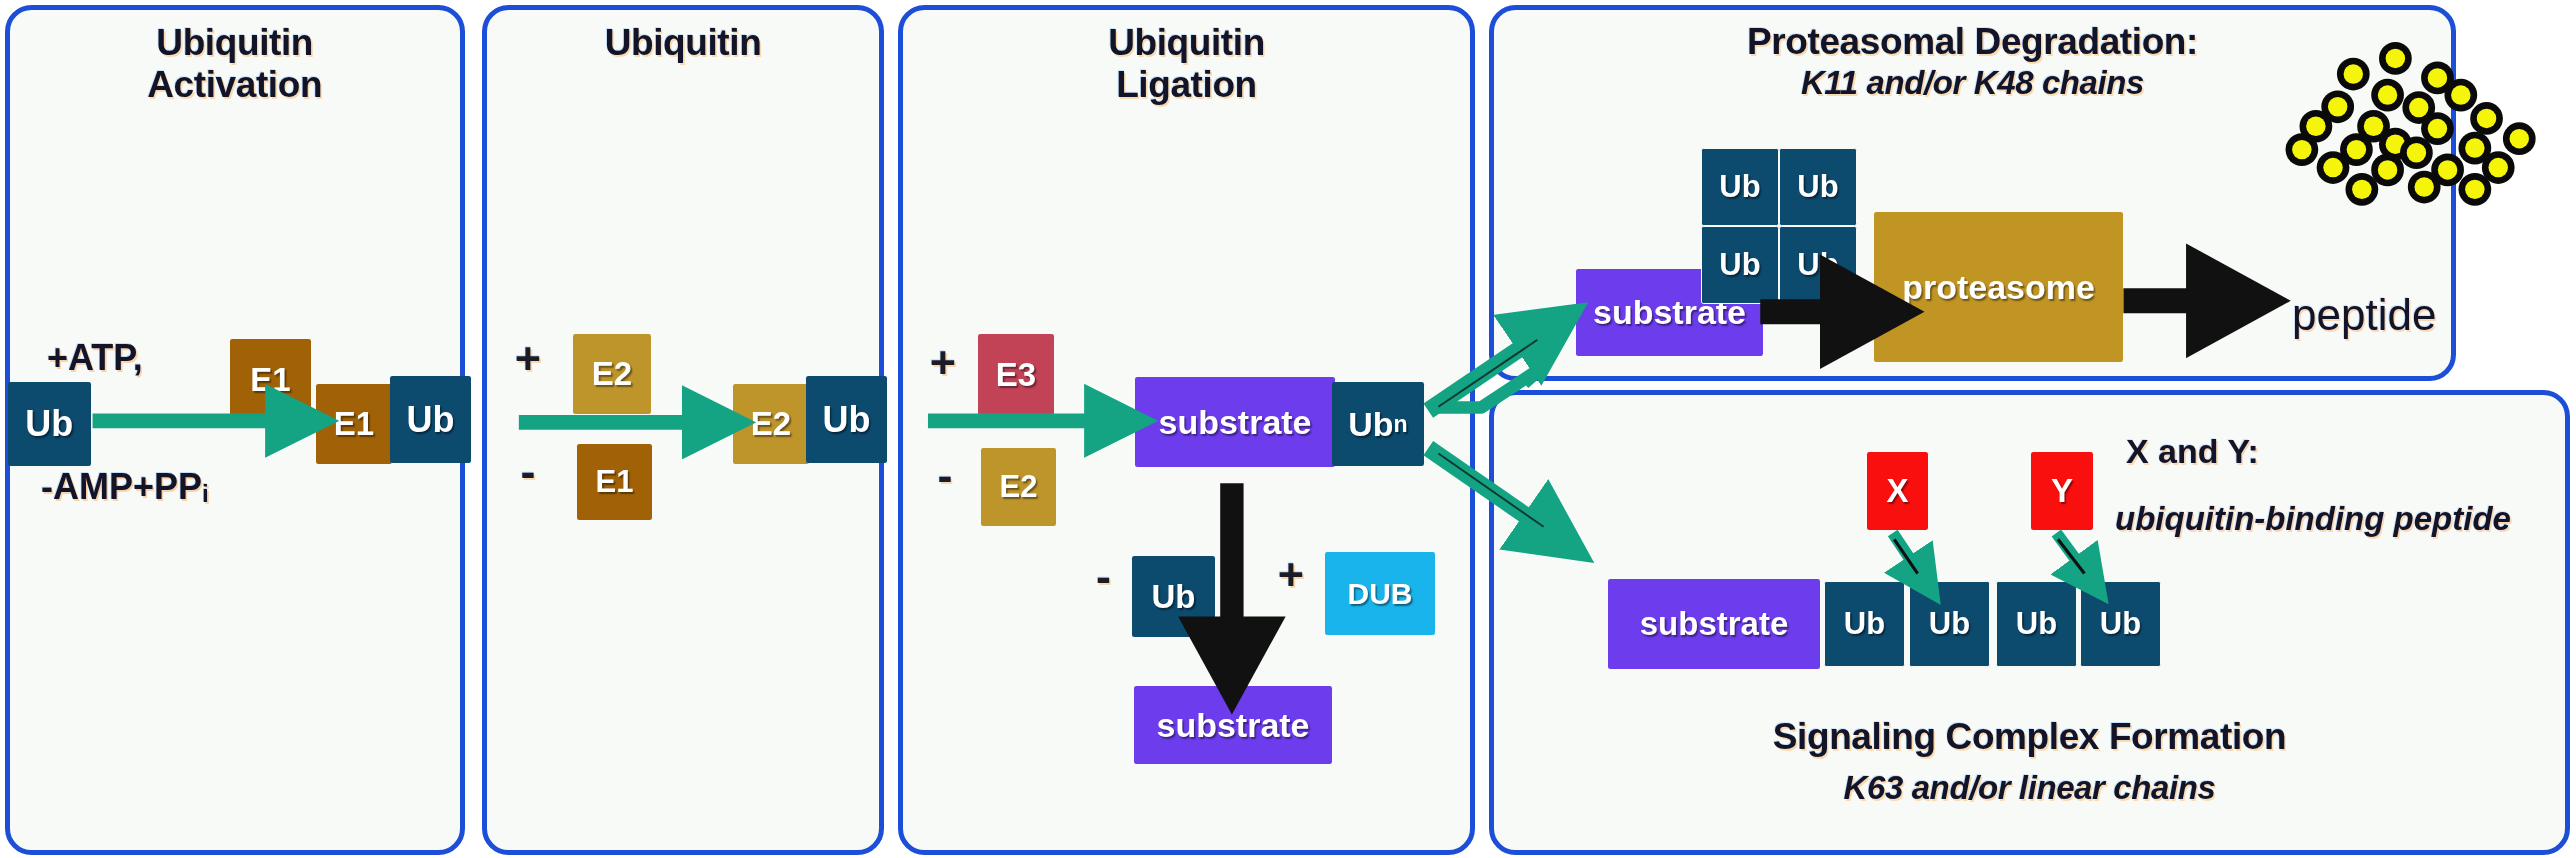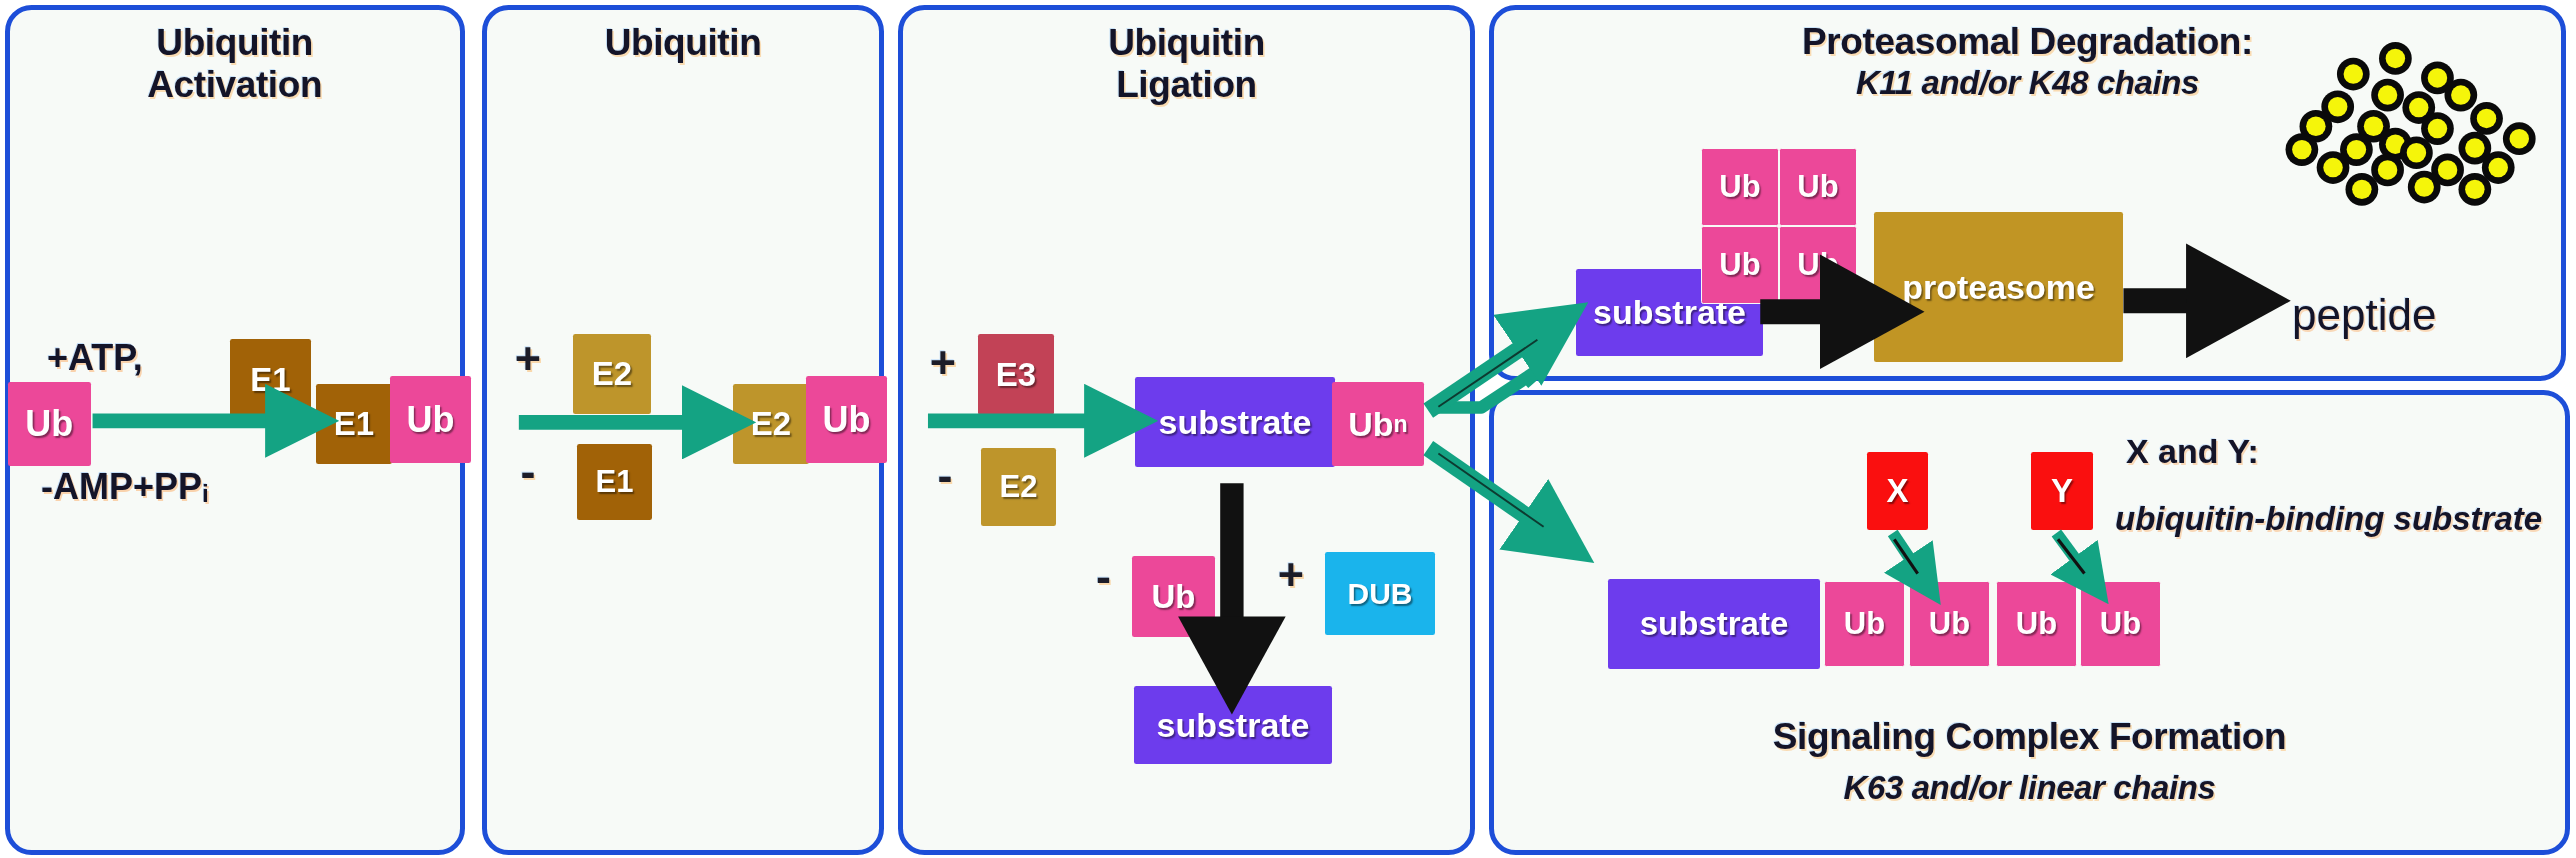--- a/index.html
+++ b/index.html
@@ -22,21 +22,21 @@
   .ttl-main{font-size:37px;line-height:41px;}
   .ttl-sub{font-size:33px;line-height:39px;font-style:italic;font-weight:bold;}
 
   
   .box{
     position:absolute;display:flex;align-items:center;justify-content:center;
     font-weight:bold;color:#ffffff;box-sizing:border-box;
     text-shadow:1.6px 1.6px 1.6px rgba(0,0,0,.45);
     border-radius:2.3px;
   }
-  .c-ub      {background:#ec4899;}
+  .c-ub      {background:#0c4a6e;}
   .c-subs    {background:#6d3ced;}
   .c-e1      {background:#a16207;}
   .c-e2      {background:#be952b;}
   .c-e3      {background:#c24256;}
   .c-dub     {background:#1ab4ec;}
   .c-xy      {background:#fa0f0f;}
   .c-protea  {background:#c19524;}
 
   .plusminus{
     position:absolute;font-weight:bold;color:#1c1c28;
@@ -109,39 +109,39 @@
       <span class="sub">n</span>
   </div>
 
   <div class="plusminus" style="left:1088px;top:557px;width:31px;height:39px;font-size:45px;">-</div>
   <div class="box c-ub" style="left:1132px;top:556px;width:83px;height:81px;font-size:33px;">Ub</div>
   <div class="plusminus" style="left:1274px;top:555px;width:34px;height:39px;font-size:45px;">+</div>
   <div class="box c-dub" style="left:1325px;top:552px;width:110px;height:83px;font-size:30px;">DUB</div>
 
   <div class="box c-subs" style="left:1134px;top:686px;width:198px;height:78px;font-size:34px;">substrate</div>
 
-  <div class="panel" style="left:1489px;top:4.7px;width:1077px;height:376px;">
+  <div class="panel" style="left:1489px;top:4.7px;width:967px;height:376px;">
     <div class="ttl ttl-main" style="top:11px;">Proteasomal Degradation:</div>
     <div class="ttl ttl-sub" style="top:53px;">K11 and/or K48 chains</div>
   </div>
 
   <div class="box c-subs" style="left:1576px;top:269px;width:187px;height:87px;font-size:34px;">substrate</div>
 
   <div class="box c-ub" style="left:1701px;top:148px;width:78px;height:78px;font-size:31px;border:1.6px solid #f7faf7;">Ub</div>
   <div class="box c-ub" style="left:1779px;top:148px;width:78px;height:78px;font-size:31px;border:1.6px solid #f7faf7;">Ub</div>
   <div class="box c-ub" style="left:1701px;top:226px;width:78px;height:78px;font-size:31px;border:1.6px solid #f7faf7;">Ub</div>
   <div class="box c-ub" style="left:1779px;top:226px;width:78px;height:78px;font-size:31px;border:1.6px solid #f7faf7;">Ub</div>
 
   <div class="box c-protea" style="left:1874px;top:212px;width:249px;height:150px;font-size:34px;">proteasome</div>
 
   <div class="plainlabel" style="left:2292px;top:290px;font-size:44px;font-weight:normal;">peptide</div>
 
   <div class="panel" style="left:1489px;top:390px;width:1081px;height:465px;">
     <div class="plainlabel" style="left:632px;top:37px;font-size:34px;">X and Y:</div>
-    <div class="plainlabel" style="left:621px;top:105px;font-size:33px;font-style:italic;">ubiquitin-binding substrate</div>
+    <div class="plainlabel" style="left:621px;top:105px;font-size:33px;font-style:italic;">ubiquitin-binding peptide</div>
     <div class="ttl ttl-main" style="top:321px;">Signaling Complex Formation</div>
     <div class="ttl ttl-sub" style="top:373px;">K63 and/or linear chains</div>
   </div>
 
   <div class="box c-xy" style="left:1867px;top:452px;width:61px;height:78px;font-size:33px;">X</div>
   <div class="box c-xy" style="left:2031px;top:452px;width:62px;height:78px;font-size:33px;">Y</div>
 
   <div class="box c-subs" style="left:1608px;top:579px;width:212px;height:90px;font-size:33px;">substrate</div>
   <div class="box c-ub" style="left:1824px;top:581px;width:81px;height:86px;font-size:31px;border:1.6px solid #f7faf7;">Ub</div>
   <div class="box c-ub" style="left:1909px;top:581px;width:81px;height:86px;font-size:31px;border:1.6px solid #f7faf7;">Ub</div>

